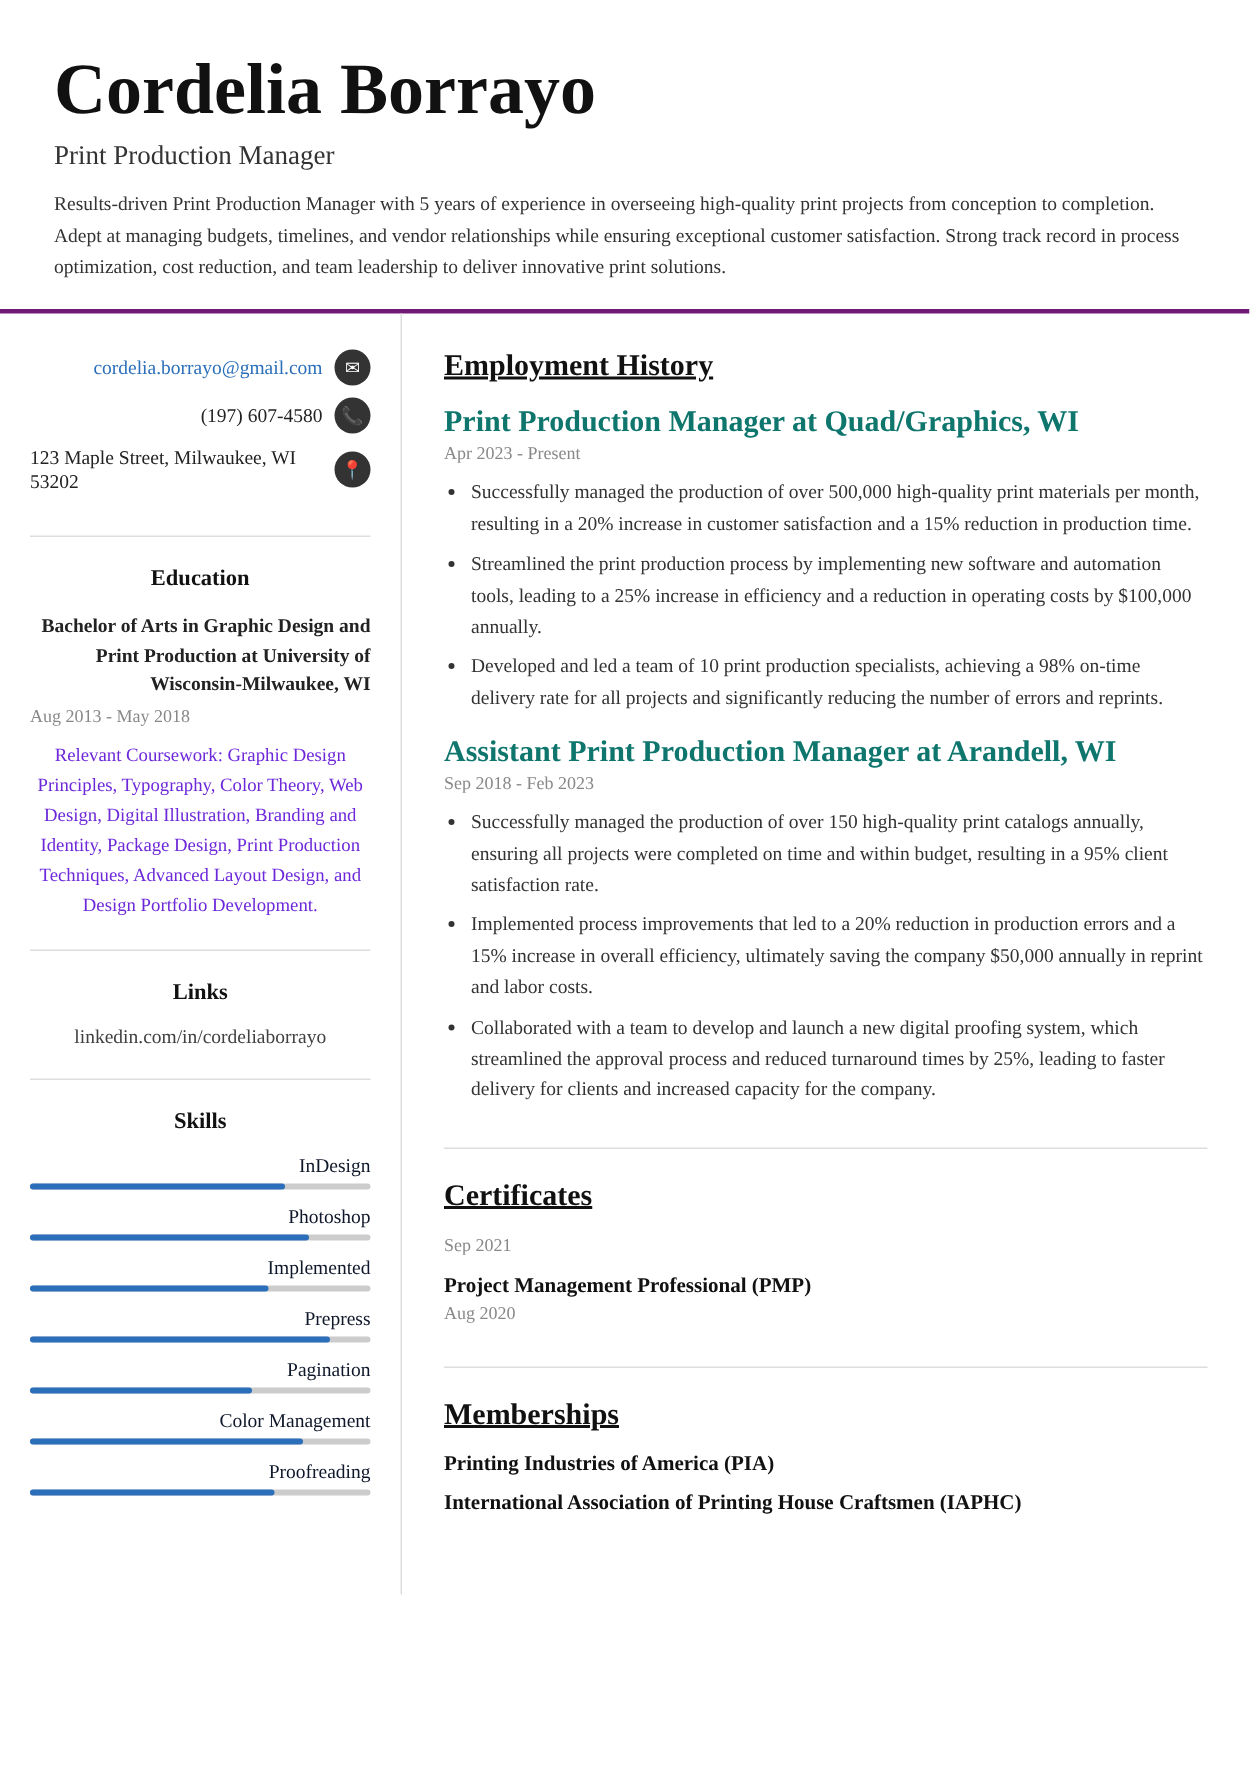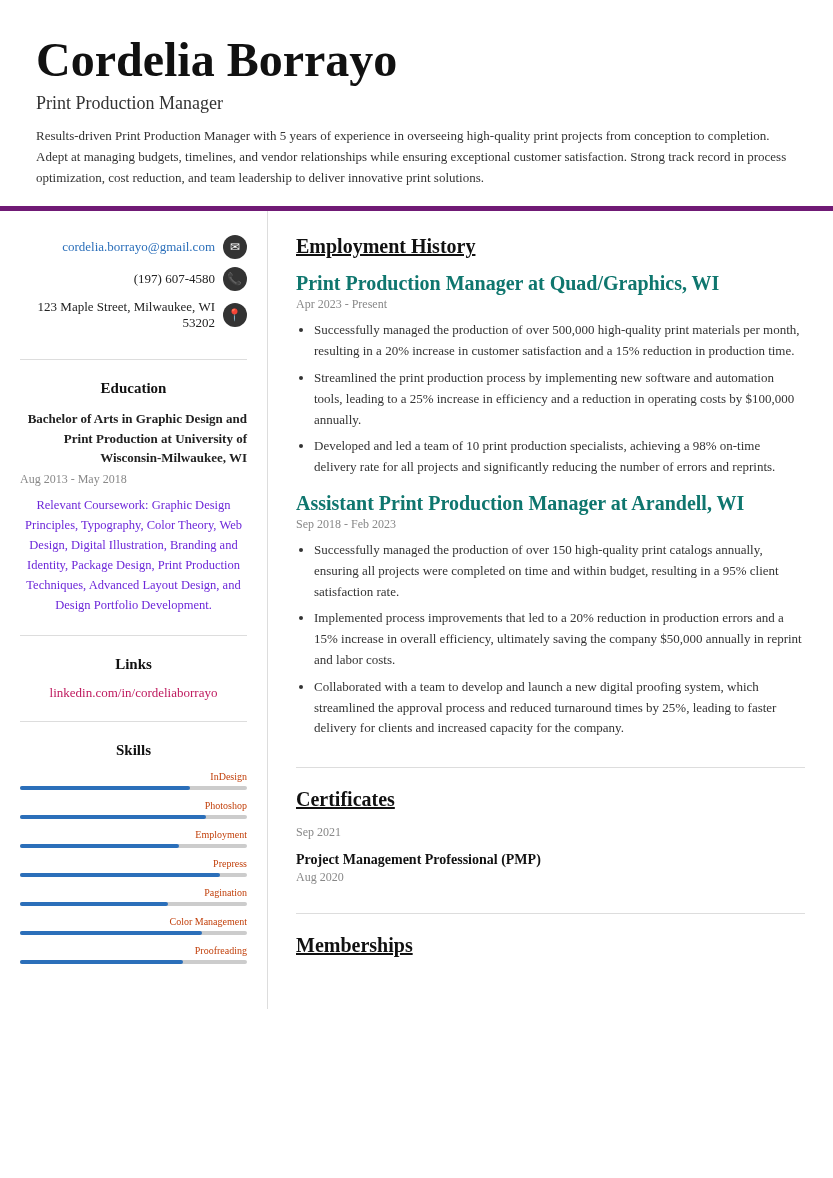--- a/index.html
+++ b/index.html
@@ -7,21 +7,21 @@
       font-family: 'Georgia', serif;
       font-size: 13px;
       color: #222;
       background: #fff;
       width: 833px;
       min-height: 1178px;
     }
 
     .header-section {
       padding: 32px 36px 18px 36px;
-      border-bottom: 5px solid #701a75;
+      border-bottom: 3px solid #701a75;
     }
 
     .header-name {
       font-size: 48px;
       font-weight: 700;
       font-family: 'Georgia', serif;
       color: #111;
       margin-bottom: 6px;
     }
 
@@ -123,36 +123,36 @@
 
     .links-section {
       border-bottom: 1px solid #ddd;
       padding-bottom: 20px;
       margin-bottom: 20px;
     }
 
     .links-section a {
       display: block;
       text-align: center;
-      color: #be185d;
+      color: #404040;
       text-decoration: none;
       font-size: 13px;
     }
 
     .skills-section {}
 
     .skill-item {
       margin-bottom: 10px;
     }
 
     .skill-label {
       text-align: right;
-      font-size: 10px;
+      font-size: 13px;
       margin-bottom: 4px;
-      color: #c2410c;
+      color: #0f172a;
     }
 
     .skill-bar-bg {
       height: 4px;
       background: #ccc;
       border-radius: 2px;
       width: 100%;
     }
 
     .skill-bar-fill {
@@ -247,21 +247,21 @@
     <div class="contact-section">
       <div class="contact-item">
         <a href="#">cordelia.borrayo@gmail.com</a>
         <div class="contact-icon">✉</div>
       </div>
       <div class="contact-item">
         <span>(197) 607-4580</span>
         <div class="contact-icon">📞</div>
       </div>
       <div class="contact-item">
-        <span style="text-align:right;">123 Maple Street, Milwaukee, WI 53202</span>
+        <span style="">123 Maple Street, Milwaukee, WI 53202</span>
         <div class="contact-icon">📍</div>
       </div>
     </div>
 
     <div class="education-section">
       <div class="sidebar-section-title">Education</div>
       <div class="edu-degree">Bachelor of Arts in Graphic Design and Print Production at University of Wisconsin-Milwaukee, WI</div>
       <div class="edu-date">Aug 2013 - May 2018</div>
       <div class="edu-courses">Relevant Coursework: Graphic Design Principles, Typography, Color Theory, Web Design, Digital Illustration, Branding and Identity, Package Design, Print Production Techniques, Advanced Layout Design, and Design Portfolio Development.</div>
     </div>
@@ -280,21 +280,21 @@
         <div class="skill-bar-fill" style="width:75%"></div>
       </div>
     </div>
           <div class="skill-item">
       <div class="skill-label">Photoshop</div>
       <div class="skill-bar-bg">
         <div class="skill-bar-fill" style="width:82%"></div>
       </div>
     </div>
           <div class="skill-item">
-      <div class="skill-label">Employment</div>
+      <div class="skill-label">Implemented</div>
       <div class="skill-bar-bg">
         <div class="skill-bar-fill" style="width:70%"></div>
       </div>
     </div>
           <div class="skill-item">
       <div class="skill-label">Prepress</div>
       <div class="skill-bar-bg">
         <div class="skill-bar-fill" style="width:88%"></div>
       </div>
     </div>
@@ -359,16 +359,24 @@
       <div class="cert-title">Project Management Professional (PMP)</div>
       <div class="cert-date">Aug 2020</div>
     </div>
         </div>
     </div>
 
     <hr class="divider">
 
     <div class="section-block" style="margin-top:20px;">
       <div class="section-heading">Memberships</div>
+      <div id="memberships-container">
+          <div>
+            <div class="membership-title">Printing Industries of America (PIA)</div>
+          </div>
+          <div>
+            <div class="membership-title">International Association of Printing House Craftsmen (IAPHC)</div>
+          </div>
+        </div>
     </div>
 
   </div>
 </div>
 
 </body></html>

